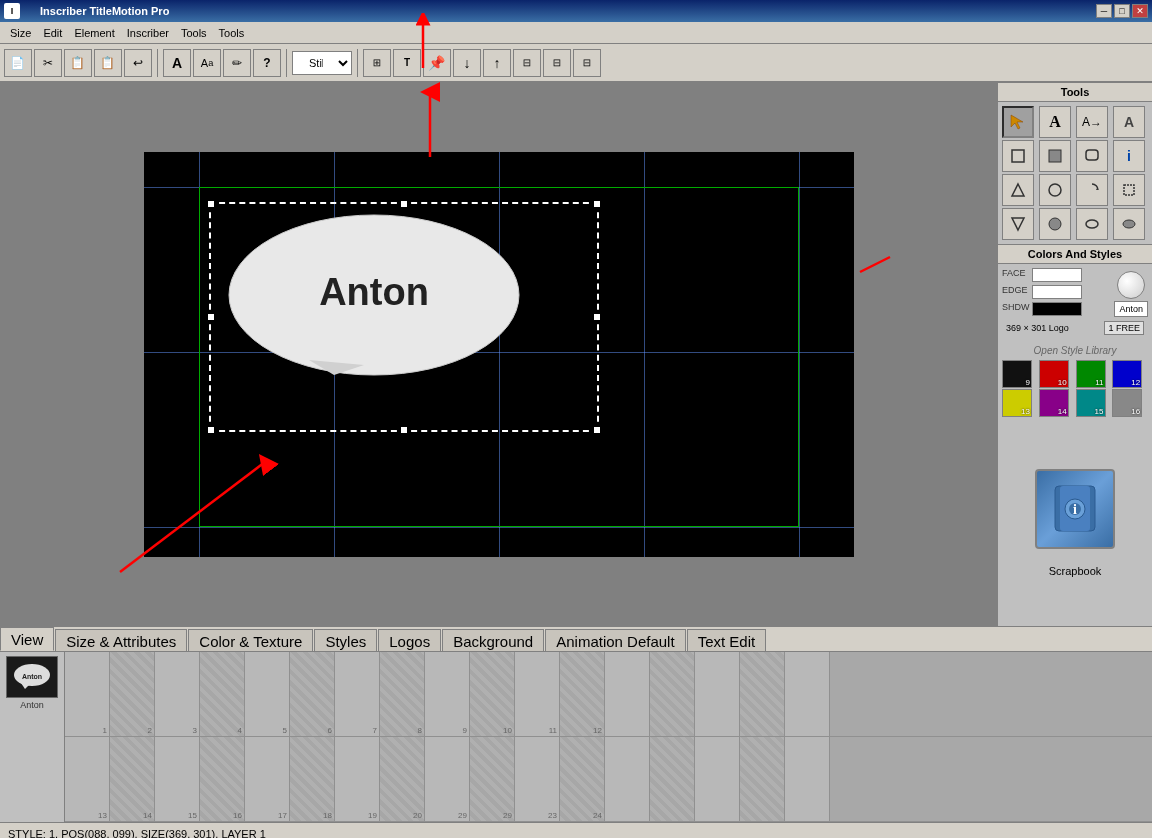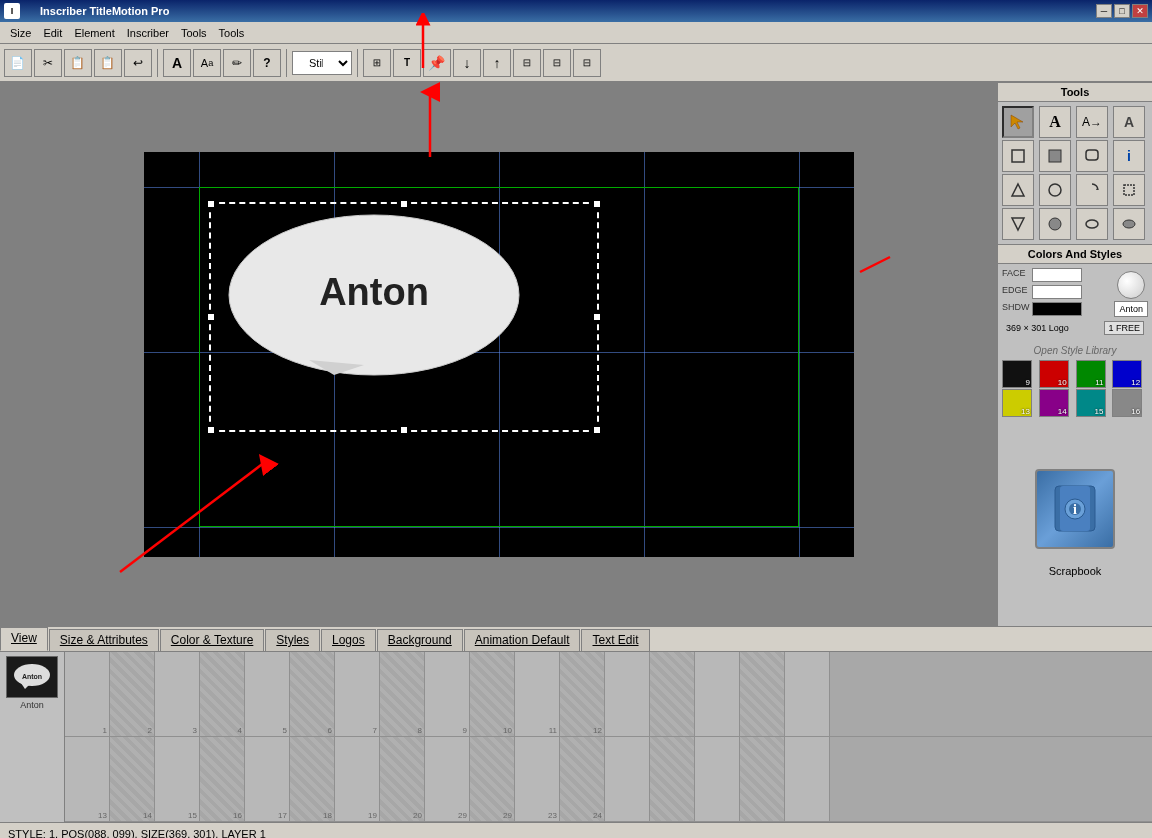--- a/index.html
+++ b/index.html
@@ -247,25 +247,24 @@
       display: flex;
       align-items: flex-end;
       border-top: 1px solid #808080;
       border-bottom: 1px solid #808080;
     }
     .tab {
       padding: 3px 10px;
       border: 1px solid #808080;
       border-bottom: none;
       background: #c8c4bc;
-      font-size: 12px;
+      font-size: 15px;
       cursor: pointer;
       margin-right: 1px;
       height: 22px;
-      text-decoration: underline;
     }
     .tab.active {
       background: #d4d0c8;
       border-bottom: 1px solid #d4d0c8;
       height: 24px;
     }
 
     
     .bottom-area {
       height: 170px;

